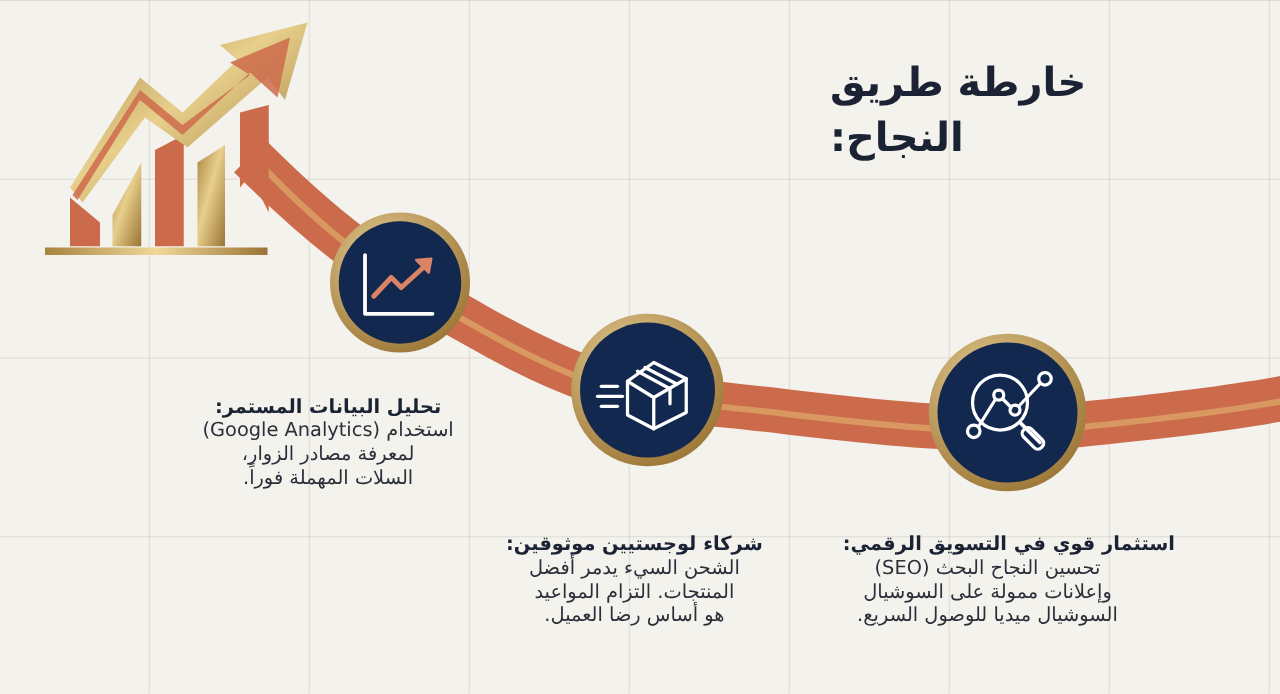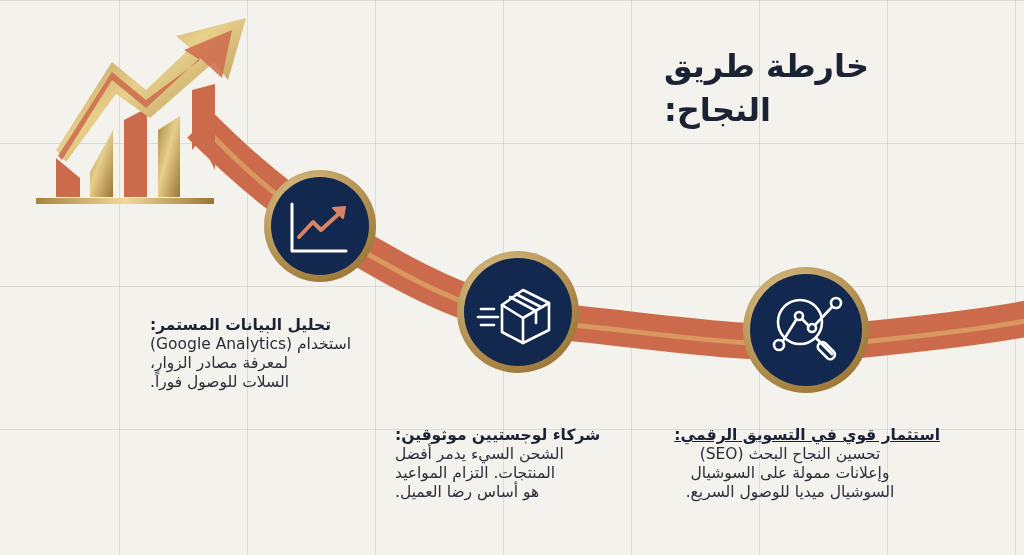--- a/index.html
+++ b/index.html
@@ -17,28 +17,28 @@
     background-size: 128px 143px;
     background-position: -9px 0px;
   }
   svg.art { position: absolute; left: 0; top: 0; }
   .title {
     position: absolute; right: 40px; top: 44px; width: 320px;
     direction: rtl; text-align: left;
     font-weight: bold; font-size: 32px; line-height: 44px; color: #1b2233;
   }
   .block {
-    position: absolute; direction: rtl; text-align: left;
+    position: absolute; direction: rtl; text-align: center;
     font-size: 15.5px; line-height: 19px; color: #2a2f3a;
   }
   .block .head { font-weight: bold; color: #1b2233; }
   .b1 { left: 150px; top: 316px; width: 225px; }
   .b2 { left: 395px; top: 426px; width: 225px; }
   .b3 { left: 640px; top: 426px; width: 300px; text-align: center; }
-  .b3 .head { text-align: right; padding-right: 0; text-decoration: underline; }
+  .b3 .head { text-align: right; padding-right: 0; }
 </style>
 </head>
 <body>
 
 <div class="grid"></div>
 
 <svg class="art" width="1024" height="555" viewBox="0 0 1024 555">
   <defs>
     <linearGradient id="gold" x1="0" y1="0" x2="1" y2="1">
       <stop offset="0" stop-color="#a8823f"></stop>
@@ -119,21 +119,21 @@
 </svg>
 
 <div class="title">
   <div>خارطة طريق النجاح:</div>
 </div>
 
 <div class="block b1">
   <div class="head">تحليل البيانات المستمر:</div>
   <div>استخدام (Google Analytics)</div>
   <div>لمعرفة مصادر الزوار،</div>
-  <div>السلات للوصول فوراً.</div>
+  <div>السلات المهملة فوراً.</div>
 </div>
 
 <div class="block b2">
   <div class="head">شركاء لوجستيين موثوقين:</div>
   <div>الشحن السيء يدمر أفضل</div>
   <div>المنتجات. التزام المواعيد</div>
   <div>هو أساس رضا العميل.</div>
 </div>
 
 <div class="block b3">

